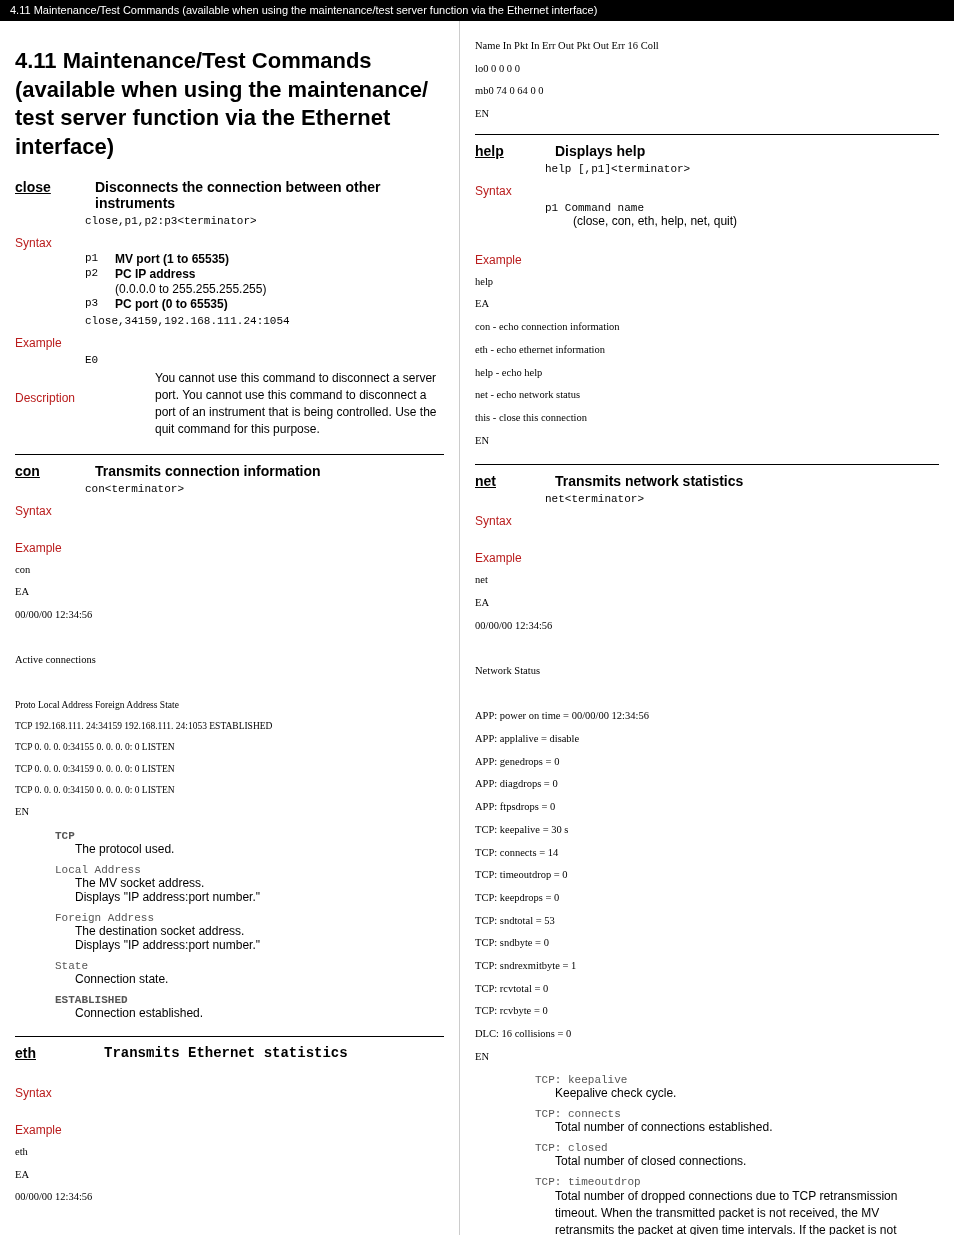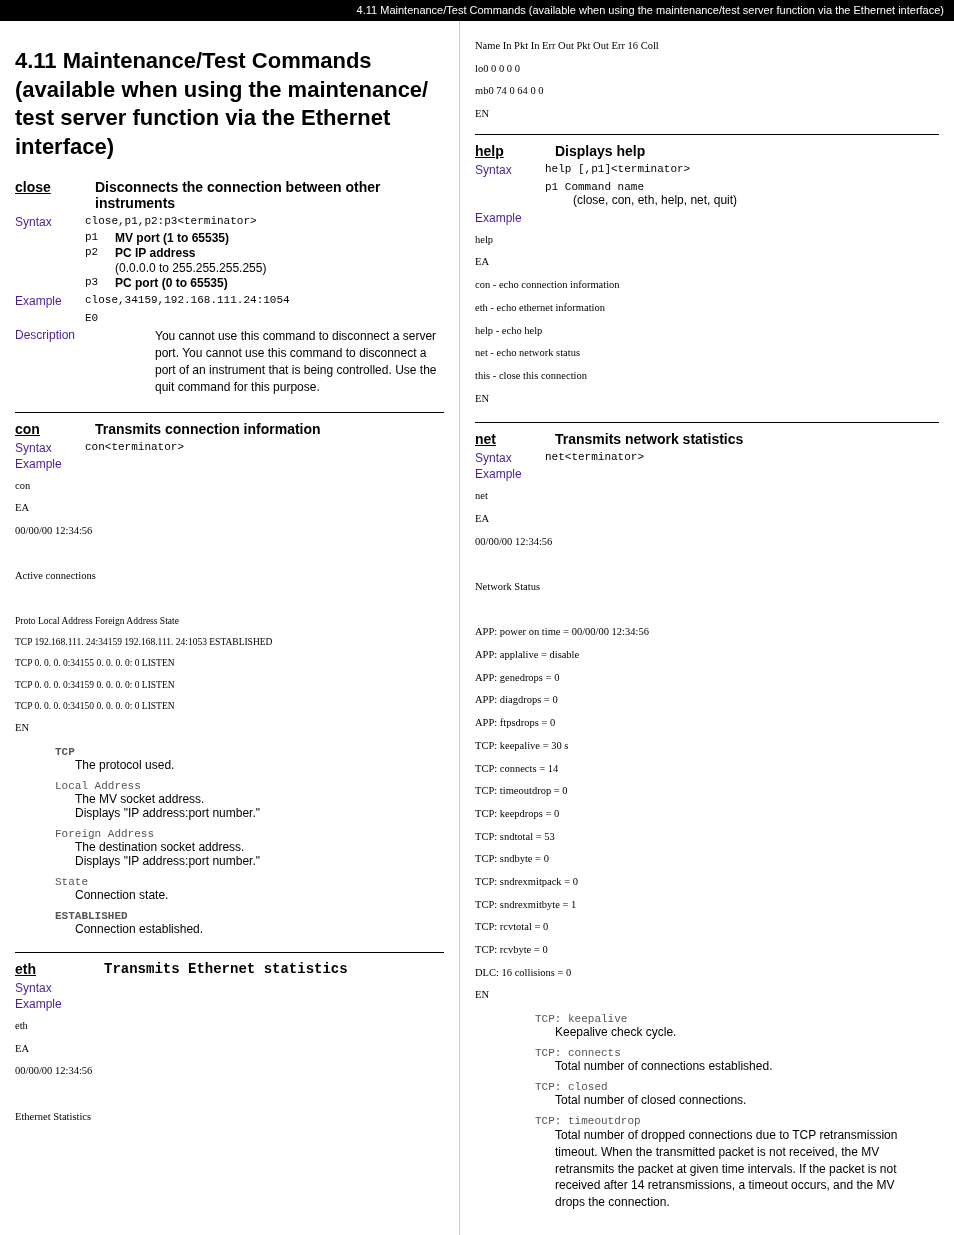--- a/index.html
+++ b/index.html
@@ -13,21 +13,21 @@
     }
     .page-container {
       width: 954px;
       padding: 0;
     }
     .top-header {
       background: #000;
       color: #fff;
       font-size: 11px;
       padding: 4px 10px;
-      text-align: right;
+      text-align: left;
     }
     .content-area {
       display: flex;
       flex-direction: row;
       padding: 0;
       border-top: 1px solid #000;
     }
     .left-col {
       width: 460px;
       padding: 26px 15px;
@@ -71,21 +71,22 @@
       max-width: 340px;
     }
     .syntax-row {
       display: flex;
       flex-direction: row;
       margin-bottom: 2px;
     }
     .label-col {
       min-width: 70px;
       font-size: 12px;
-      color: #4c1d95;
+      color: #b91c1c;
+      margin-top: 21px;
     }
     .content-col {
       font-size: 12px;
       flex: 1;
     }
     .mono {
       font-family: 'Courier New', Courier, monospace;
       font-size: 11px;
     }
     .code-block {
@@ -341,21 +342,20 @@
           <div class="code-block">APP: applalive      = disable</div>
           <div class="code-block">APP: genedrops      = 0</div>
           <div class="code-block">APP: diagdrops      = 0</div>
           <div class="code-block">APP: ftpsdrops      = 0</div>
           <div class="code-block">TCP: keepalive      = 30 s</div>
           <div class="code-block">TCP: connects       = 14</div>
           <div class="code-block">TCP: timeoutdrop    = 0</div>
           <div class="code-block">TCP: keepdrops      = 0</div>
           <div class="code-block">TCP: sndtotal       = 53</div>
           <div class="code-block">TCP: sndbyte        = 0</div>
-          <div class="code-block">TCP: sndrexmitpack = 0</div>
           <div class="code-block">TCP: sndrexmitbyte = 1</div>
           <div class="code-block">TCP: rcvtotal       = 0</div>
           <div class="code-block">TCP: rcvbyte        = 0</div>
           <div class="code-block">DLC: 16 collisions  = 0</div>
           <div class="code-block">EN</div>
         </div>
 
         <div class="sub-section" style="margin-top:8px; margin-left:60px;">
           <span class="mono-label mono" style="color:#555;">TCP: keepalive</span><br>
           <span style="padding-left:20px;">Keepalive check cycle.</span>

